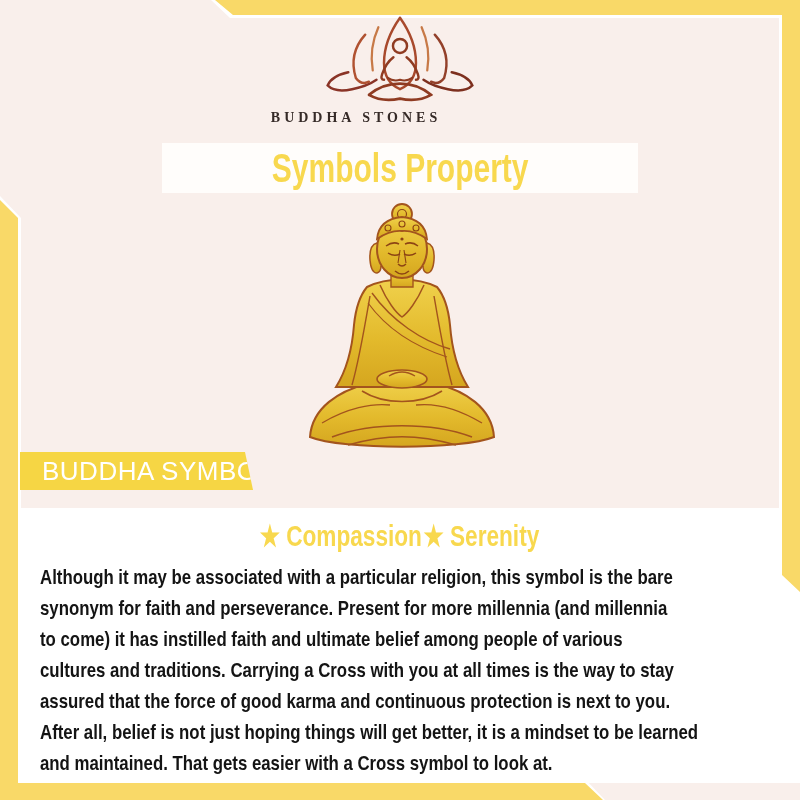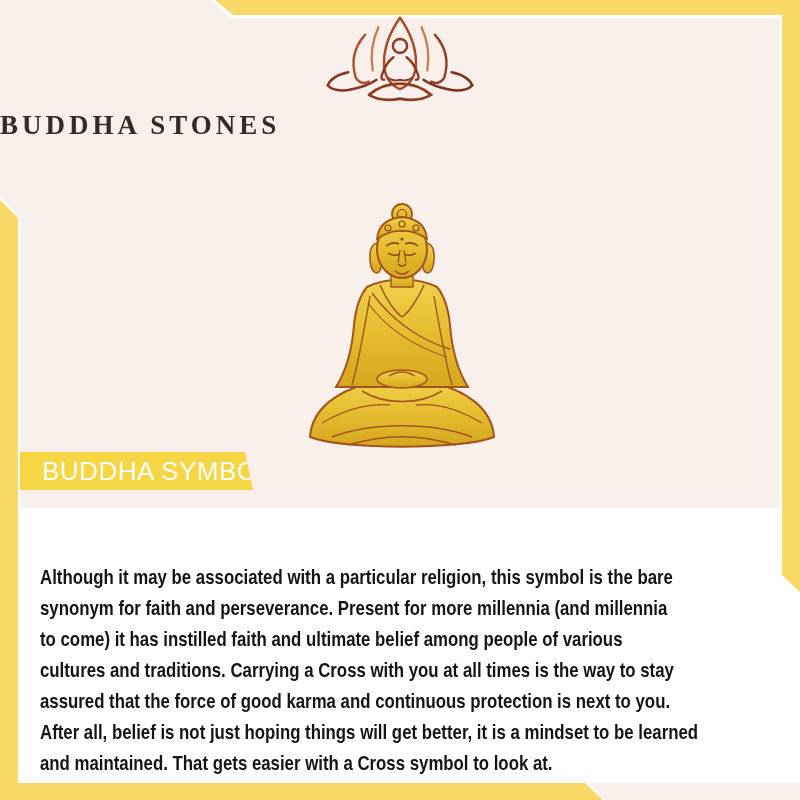--- a/index.html
+++ b/index.html
@@ -12,22 +12,22 @@
     position:absolute;left:0;top:508px;width:800px;height:275px;background:#ffffff;
   }
   .bottom-cream{
     position:absolute;left:0;top:783px;width:800px;height:17px;background:#f9efeb;
   }
   
   .ribbons{position:absolute;left:0;top:0;width:800px;height:800px;pointer-events:none;}
   
   .logo-wrap{position:absolute;left:315px;top:14px;width:170px;height:94px;}
   .brand-name{
-    position:absolute;left:0;top:110px;width:712px;text-align:left;
-    font-family:"Liberation Serif",serif;font-size:27px;letter-spacing:4px;
+    position:absolute;left:0;top:110px;width:712px;text-align:center;
+    font-family:"Liberation Serif",serif;font-size:14px;letter-spacing:4px;
     color:#352a27;font-weight:bold;
   }
   
   .title-strip{
     position:absolute;left:162px;top:143px;width:476px;height:50px;background:#fffdfb;
     text-align:center;
   }
   .title-text{
     display:inline-block;line-height:50px;font-size:40px;font-weight:bold;
     color:#f8d84e;transform:scaleX(0.75);transform-origin:center;white-space:nowrap;
@@ -91,20 +91,23 @@
       <circle cx="85" cy="34" r="7.5" stroke="#8f3b22" stroke-width="2.6"></circle>
       <path d="M78 46 Q70 52 66 64 Q64 70 68 70" stroke="#8f3b22" stroke-width="2.6"></path>
       <path d="M92 46 Q100 52 104 64 Q106 70 102 70" stroke="#8f3b22" stroke-width="2.6"></path>
       <path d="M52 86 Q66 74 85 74 Q104 74 118 86 Q104 94 85 90 Q66 94 52 86" stroke="#8f3b22" stroke-width="2.8"></path>
       <path d="M72 68 Q78 72 85 70 Q92 72 98 68" stroke="#8f3b22" stroke-width="2.2"></path>
     </svg>
   </div>
 
   <div class="brand-name">BUDDHA STONES</div>
 
+  <div class="title-strip">
+    <span class="title-text">Symbols Property</span>
+  </div>
 
   <div class="buddha-wrap">
     <svg viewBox="0 0 220 256" width="220" height="258">
       <defs>
         <linearGradient id="gold" x1="0" y1="0" x2="0" y2="1">
           <stop offset="0" stop-color="#f0d14c"></stop>
           <stop offset="0.55" stop-color="#e3ba2c"></stop>
           <stop offset="1" stop-color="#d5a61f"></stop>
         </linearGradient>
       </defs>
@@ -148,20 +151,25 @@
       <path d="M108 49 l-2 13 M112 49 l2 13" fill="none" stroke="#8d4414" stroke-width="1.1"></path>
       <path d="M106 63 q4 4 8 0" fill="none" stroke="#8d4414" stroke-width="1.3"></path>
       <path d="M103 70 q7 6 14 0" fill="none" stroke="#8d4414" stroke-width="1.5"></path>
     </svg>
   </div>
 
   <div class="symbol-banner">
     <span class="symbol-banner-text">BUDDHA SYMBOL</span>
   </div>
 
+  <div class="highlights">
+    <span class="highlights-inner">
+      <span class="star">★</span><span class="hl-item">Compassion</span><span class="star">★</span><span class="hl-item">Serenity</span>
+    </span>
+  </div>
 
   <div class="paragraph">
     <div class="para-line">Although it may be associated with a particular religion, this symbol is the bare</div>
     <div class="para-line">synonym for faith and perseverance. Present for more millennia (and millennia</div>
     <div class="para-line">to come) it has instilled faith and ultimate belief among people of various</div>
     <div class="para-line">cultures and traditions. Carrying a Cross with you at all times is the way to stay</div>
     <div class="para-line">assured that the force of good karma and continuous protection is next to you.</div>
     <div class="para-line">After all, belief is not just hoping things will get better, it is a mindset to be learned</div>
     <div class="para-line">and maintained. That gets easier with a Cross symbol to look at.</div>
   </div>

